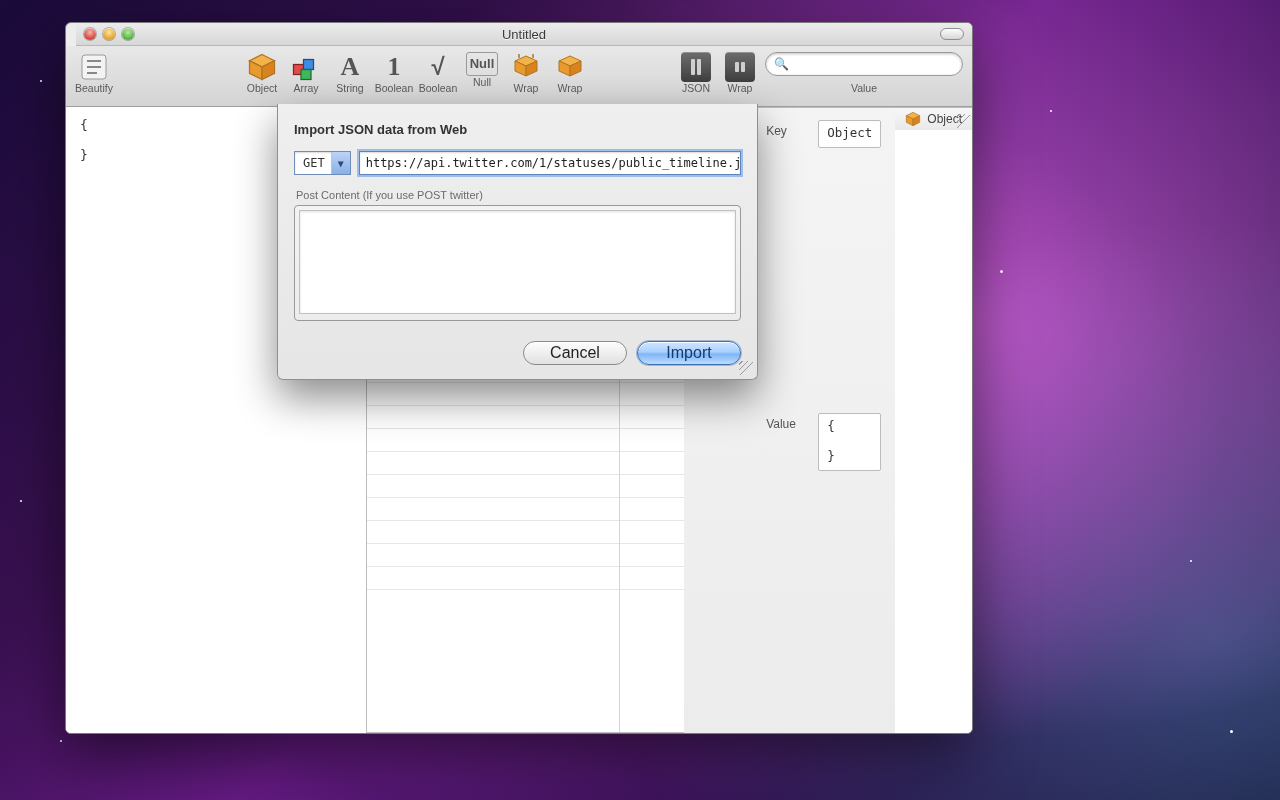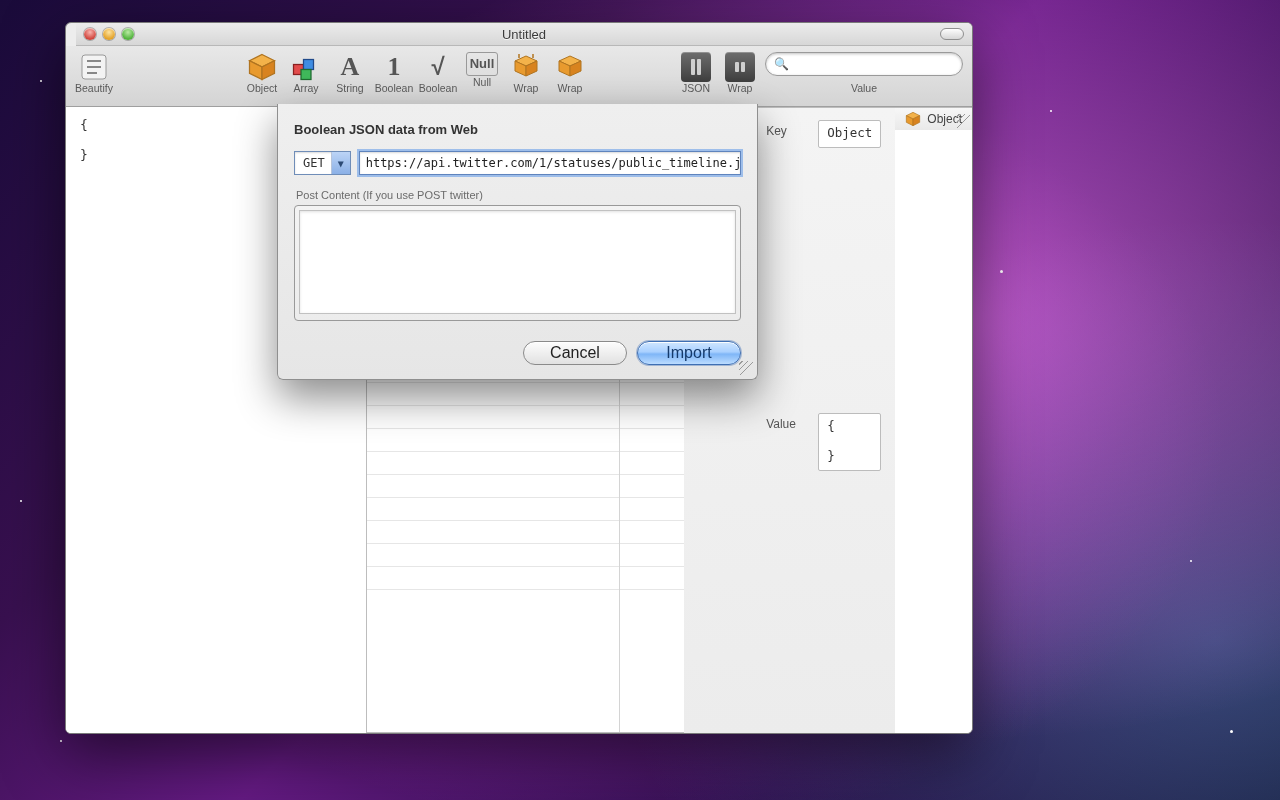--- a/index.html
+++ b/index.html
@@ -512,21 +512,21 @@
         </span>
         <span>Object</span>
         <div class="resize-grip"></div>
       </div>
     </div>
   </div>
 </div>
 
 <div class="sheet-wrap">
   <div class="sheet">
-    <h3>Boolean JSON data from Web</h3>
+    <h3>Import JSON data from Web</h3>
 
     <div class="url-row">
       <div class="combo">
         <div class="sel">GET</div>
         <div class="arrow">▼</div>
       </div>
       <div class="urlfield">https://api.twitter.com/1/statuses/public_timeline.json</div>
     </div>
 
     <div class="post-label">Post Content (If you use POST twitter)</div>

